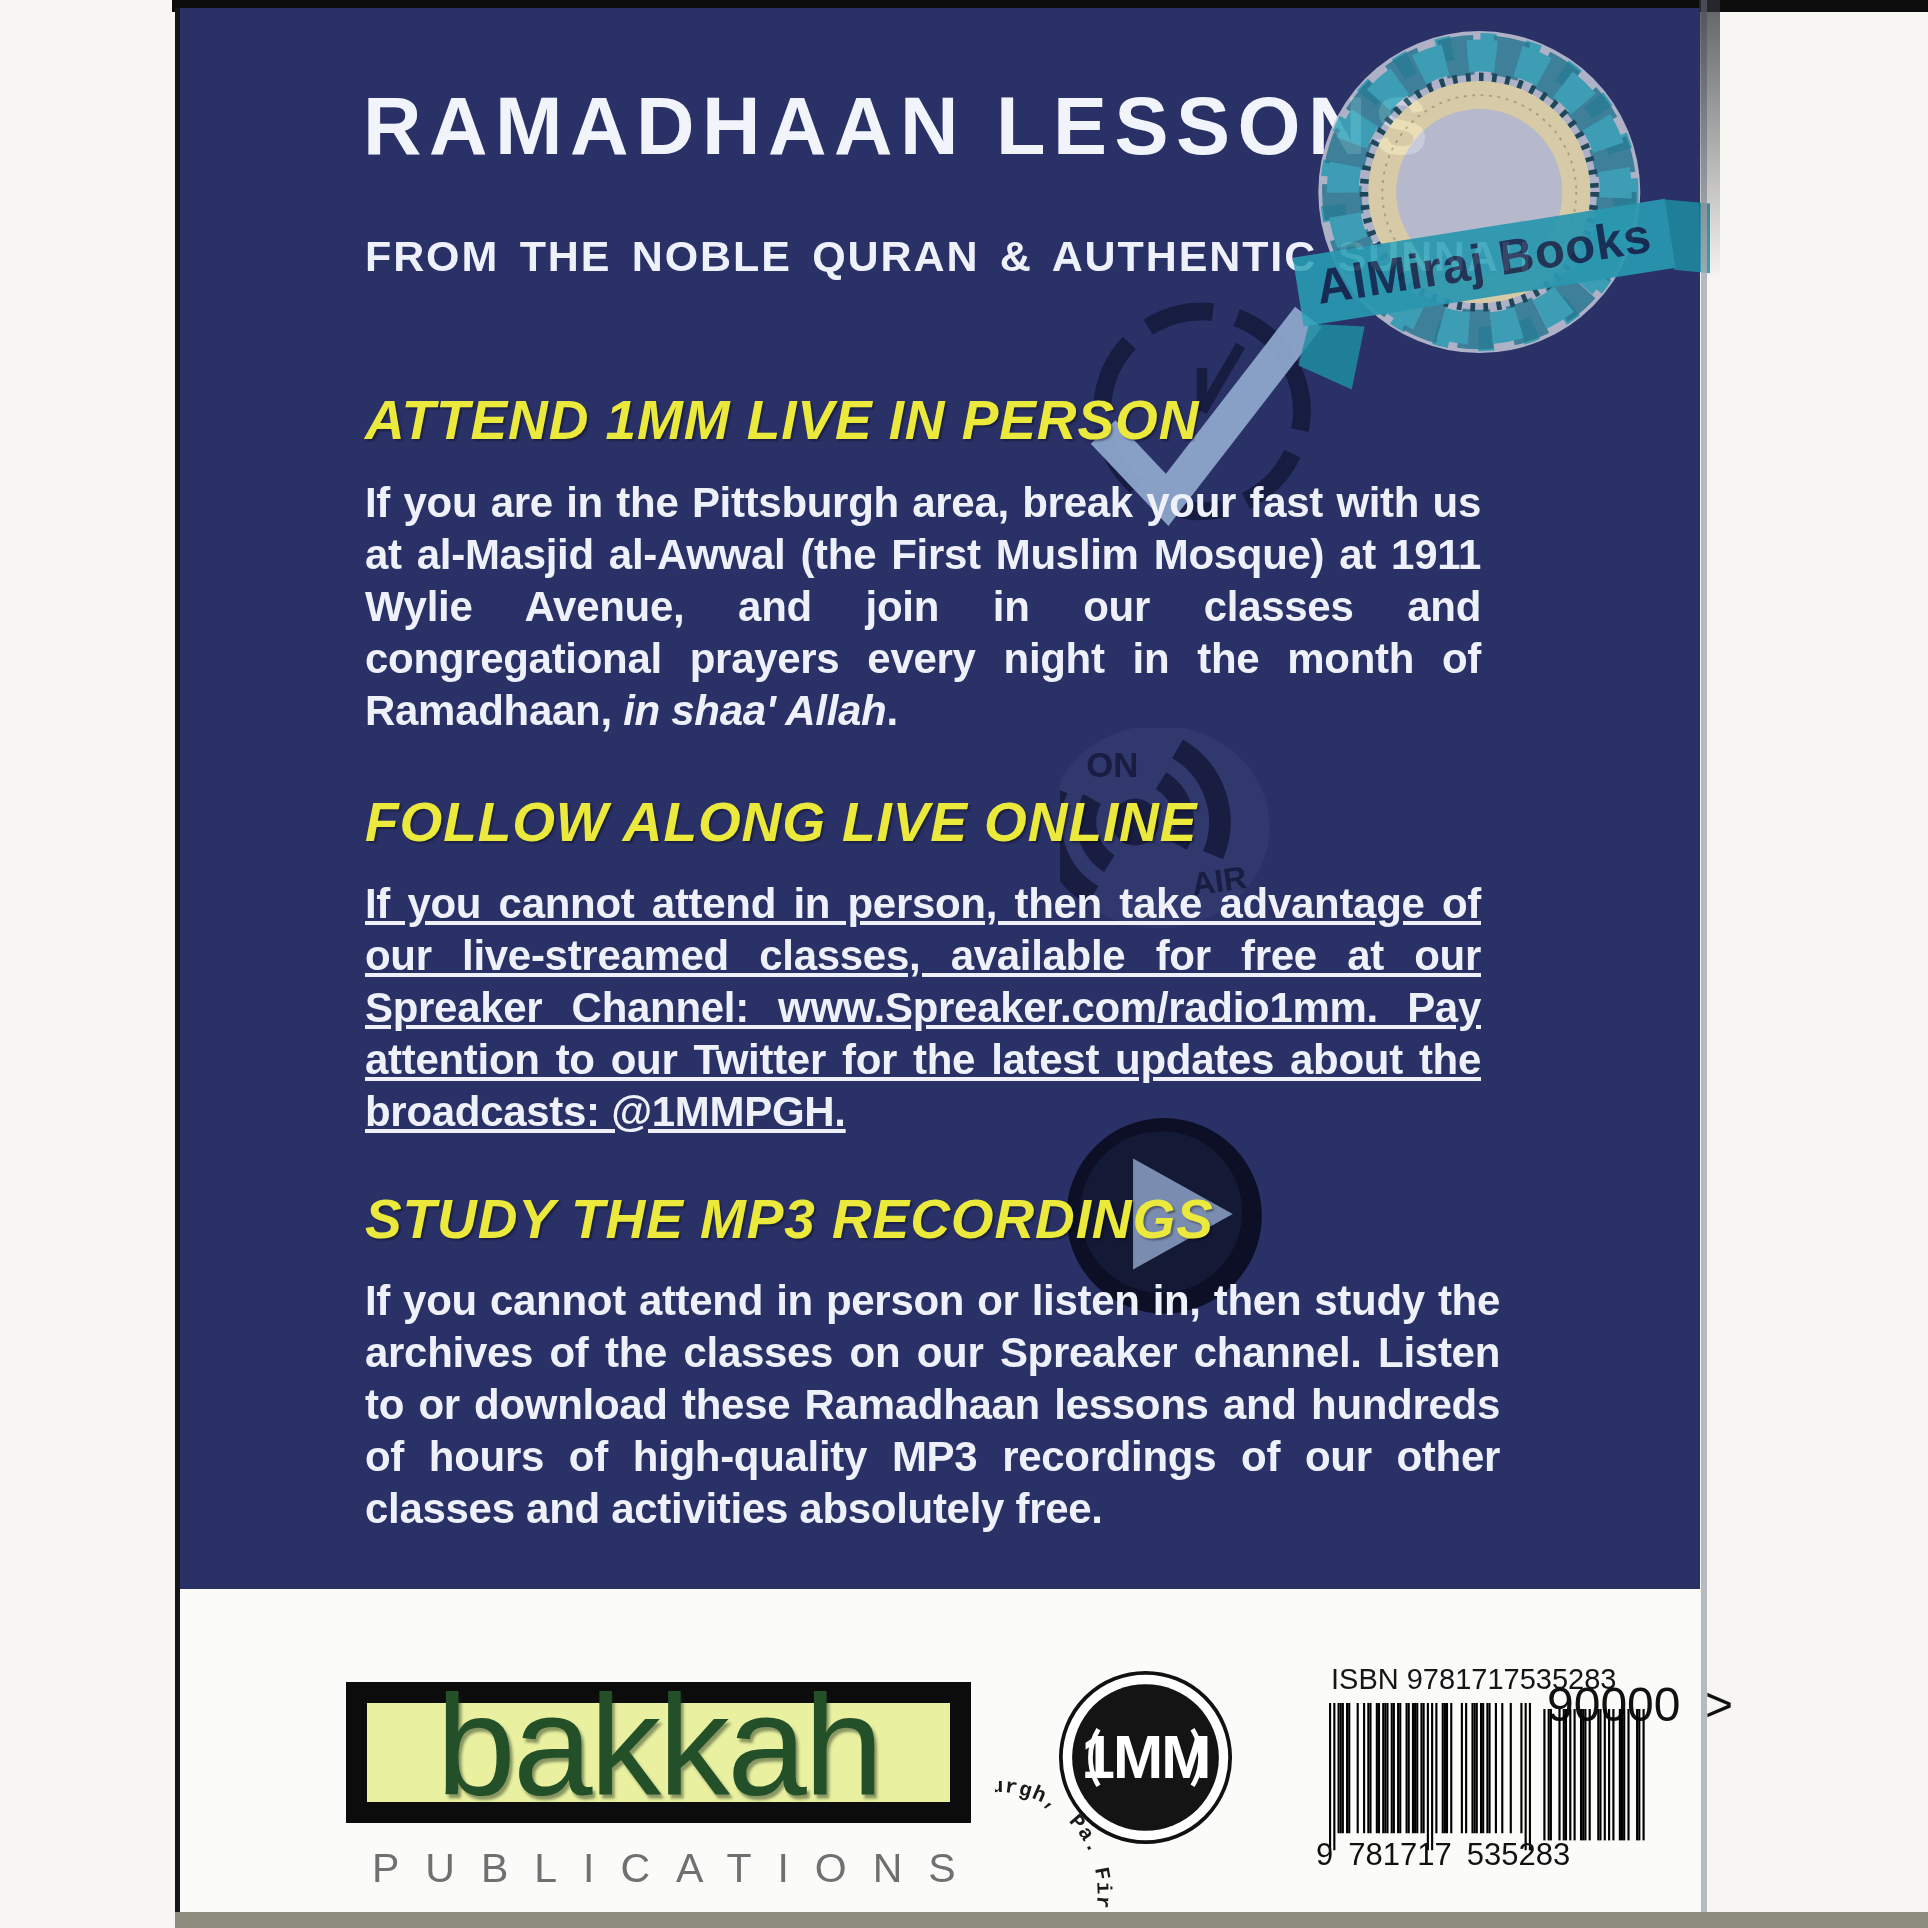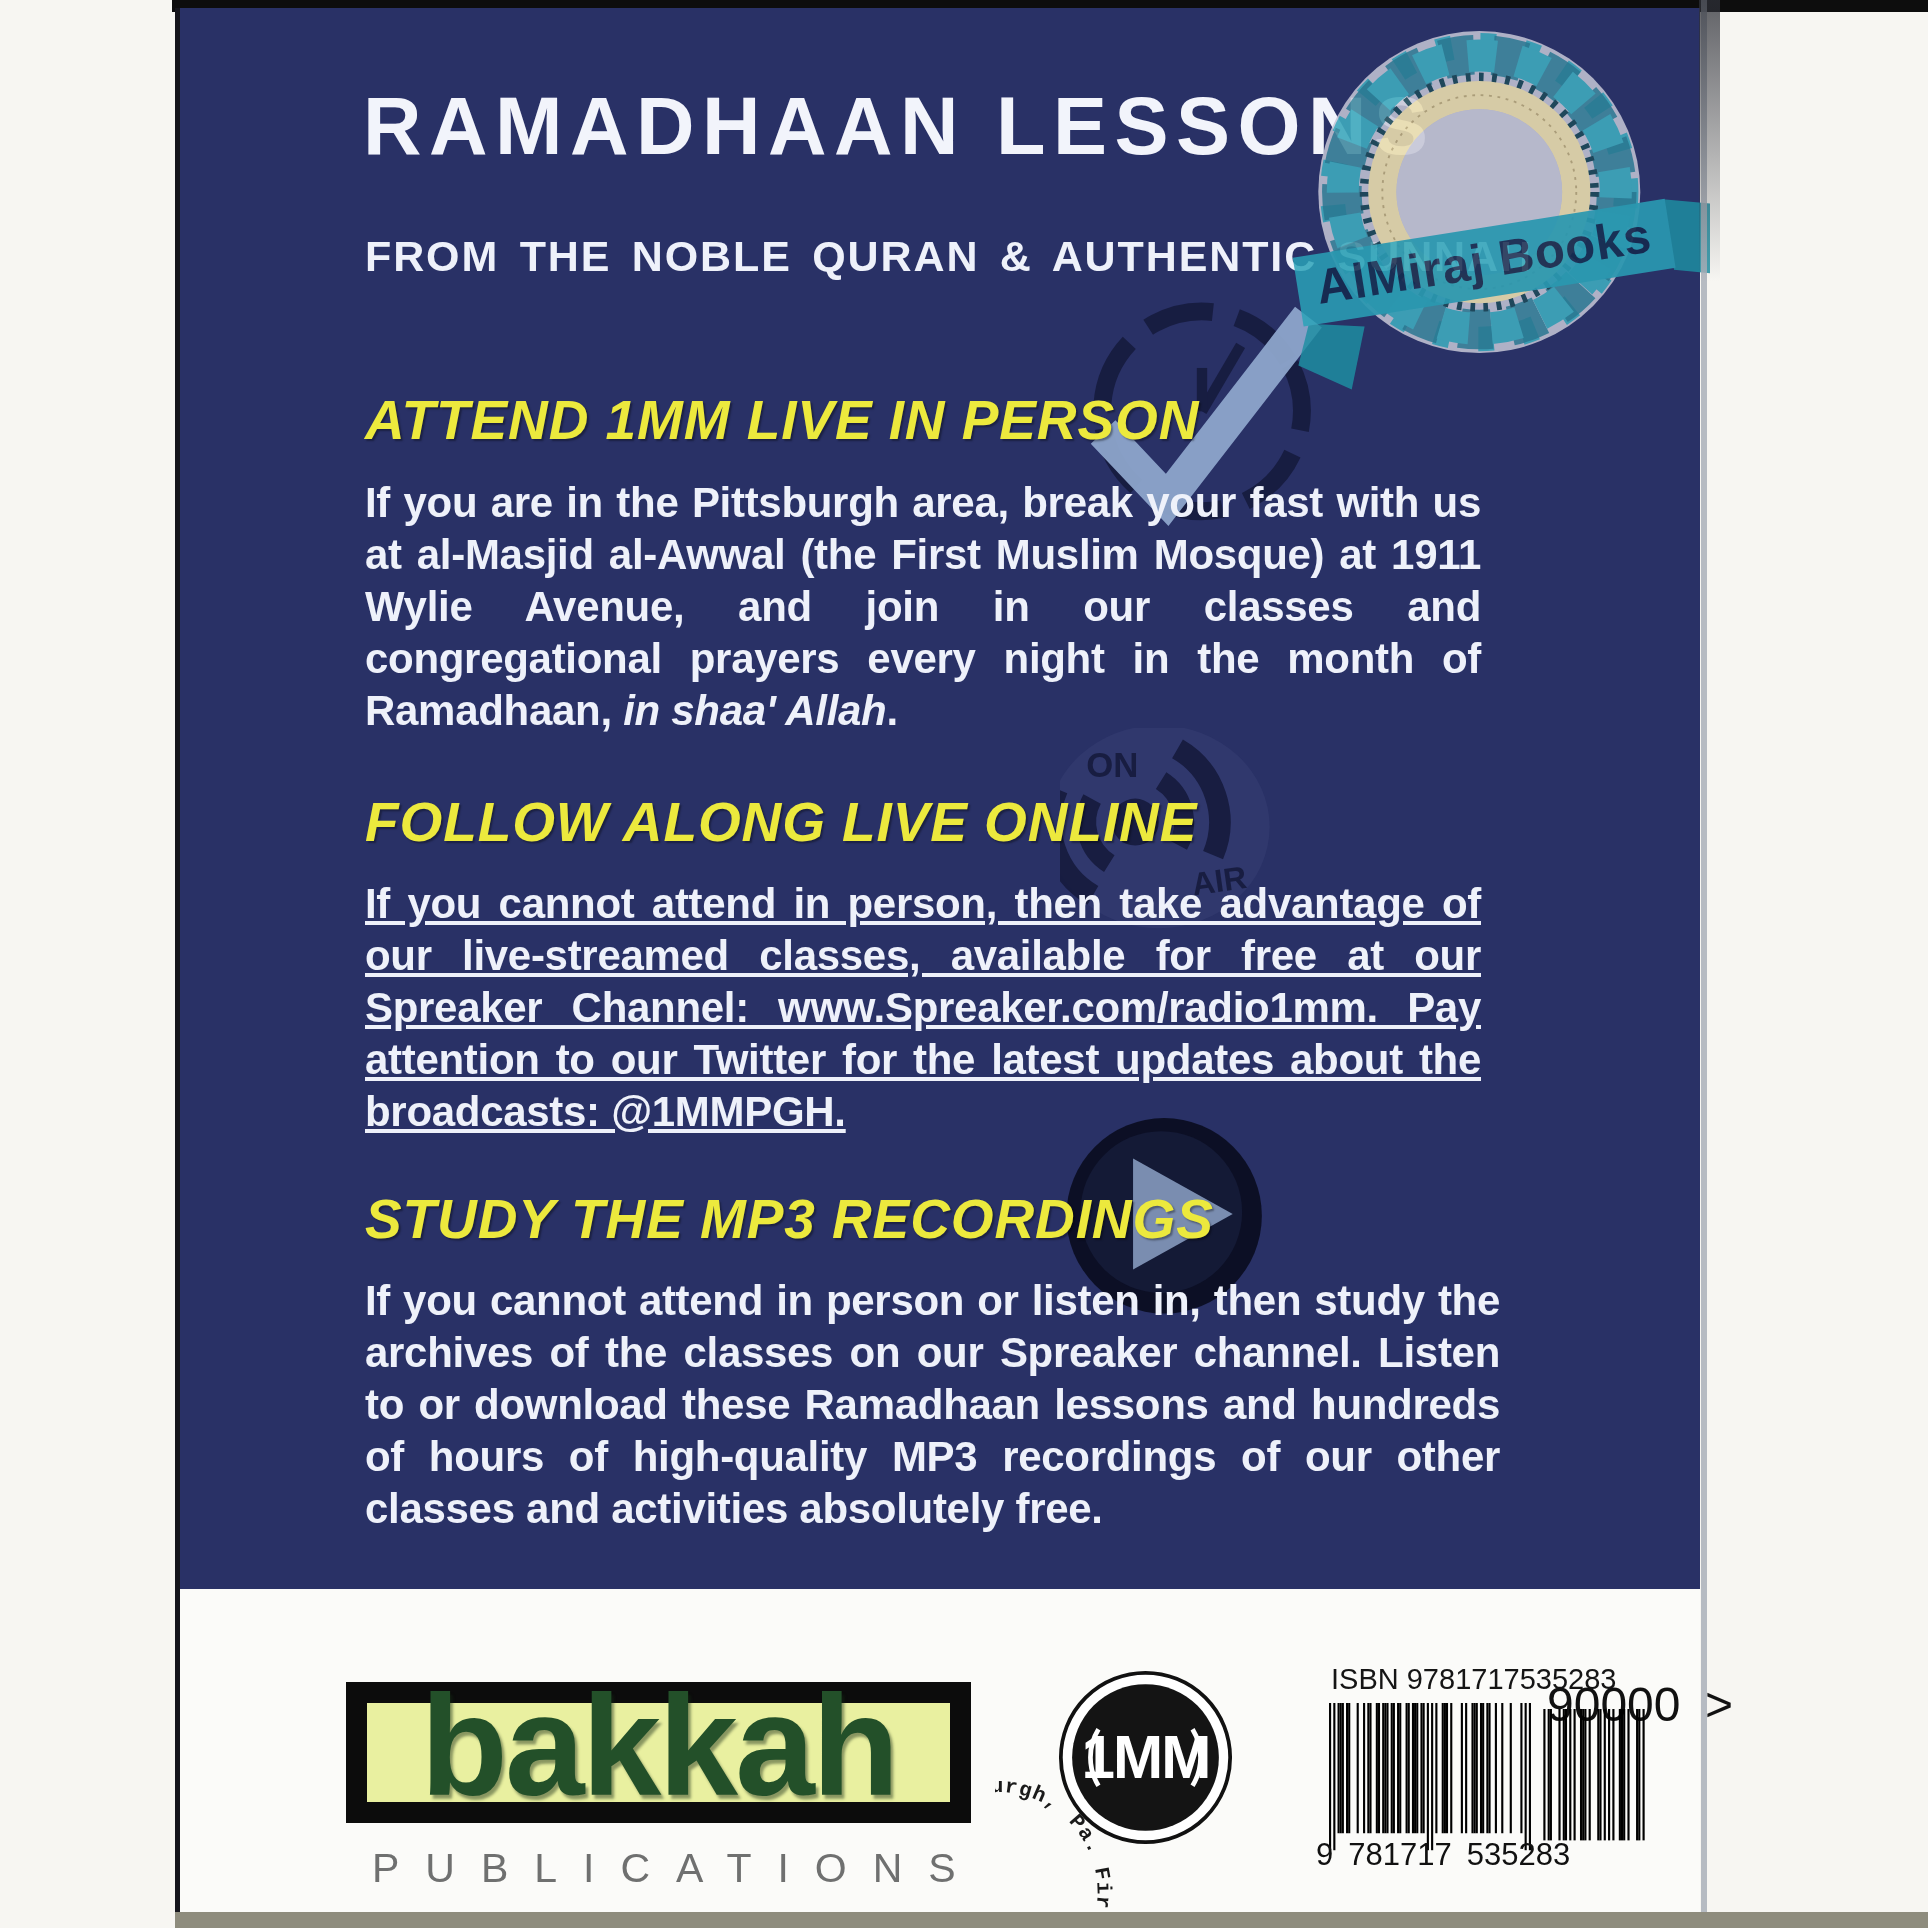--- a/index.html
+++ b/index.html
@@ -41,21 +41,21 @@
   .wm-clock{left:876px;top:262px;}
   .wm-onair{left:880px;top:720px;}
   .wm-play{left:876px;top:1090px;}
   .sticker{position:absolute;left:1078px;top:9.4px;opacity:.9;}
 
   
   .footer{position:absolute;left:0;top:1581px;width:1520px;height:329px;background:var(--footer-white);}
   .bakkah-box{position:absolute;left:166px;top:93px;width:625px;height:141px;
         background:var(--bakkah-yellow);border:21px solid #0c0c0c;box-sizing:border-box;}
   .bakkah-text{position:absolute;left:0;width:100%;top:-28px;text-align:center;
-        font-size:143px;font-weight:700;color:var(--bakkah-green);letter-spacing:-2.8px;
+        font-size:143px;font-weight:400;color:var(--bakkah-green);letter-spacing:-2.8px;
         line-height:141px;text-shadow:2.8px 3.8px 2.8px rgba(20,40,20,.45);}
   .publications{position:absolute;left:166px;top:244px;width:625px;text-align:center;
         font-size:41px;color:var(--publications-gray);letter-spacing:26px;text-indent:26px;
         font-weight:400;margin-top:12px;}
   .stamp{position:absolute;left:815px;top:18px;}
   .isbn-label{position:absolute;left:1151px;top:74px;font-size:29px;color:#151515;}
   .barcode-main{position:absolute;left:1149px;top:114px;}
   .barcode-digits{position:absolute;left:1136px;top:248px;width:235px;display:flex;
         gap:15px;font-size:31px;color:#111;font-weight:400;}
   .supp-text{position:absolute;left:1367px;top:88px;font-size:48px;color:#111;}

